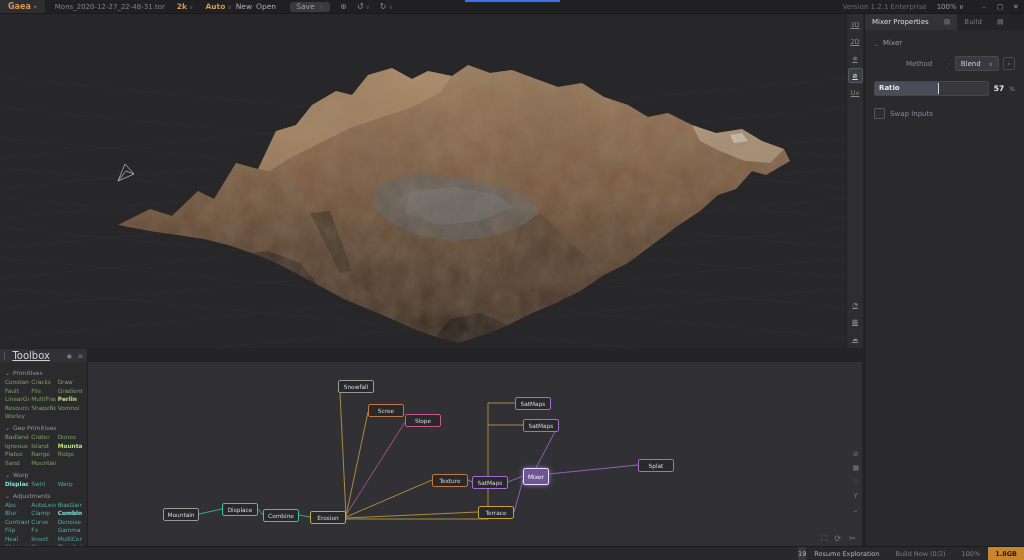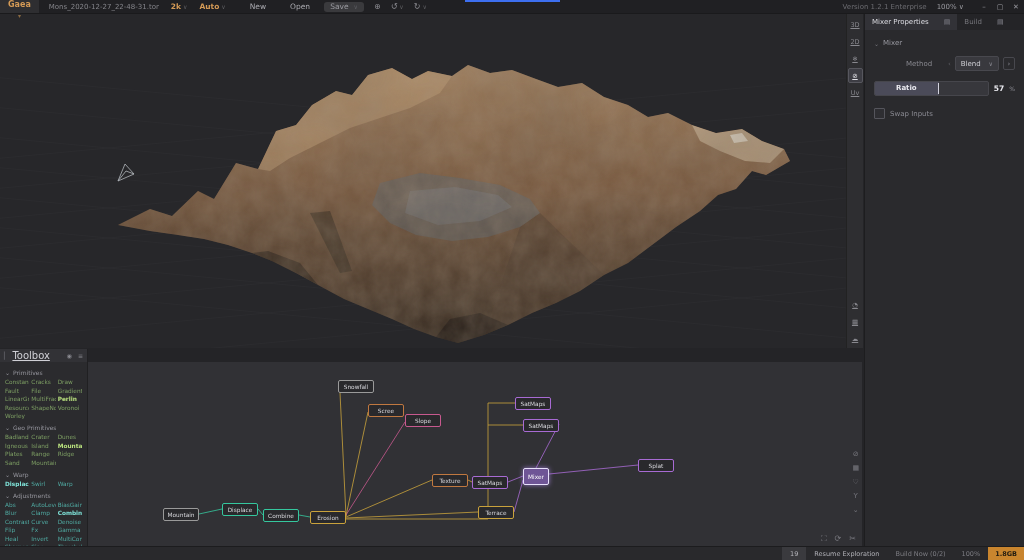--- a/index.html
+++ b/index.html
@@ -1,24 +1,24 @@
 <!DOCTYPE html>
 <html><head>
 <meta charset="utf-8">
 <style>
   html,body{margin:0;padding:0;background:#111;}
   #app{position:relative;width:1024px;height:560px;background:#242427;font-family:"DejaVu Sans",sans-serif;overflow:hidden;color:#ccc;-webkit-font-smoothing:antialiased;}
   
   #titlebar{position:absolute;top:0;left:0;width:1024px;height:13px;background:#202023;display:flex;align-items:center;font-size:8px;border-bottom:1px solid #1a1a1c;z-index:30;}
-  #logo{height:13px;background:#2e2e31;color:#d49a56;display:flex;align-items:center;padding:0 8px;font-weight:bold;gap:3px;flex-direction:column;}
+  #logo{height:13px;background:#2e2e31;color:#d49a56;display:flex;align-items:center;padding:0 8px;font-weight:bold;gap:3px;}
   #logo .caret{color:#8a6a42;font-size:6px;}
   .tb-file{color:#84848a;font-size:7px;margin-left:10px;}
   .tb-orange{color:#d49a56;font-size:7.5px;margin-left:12px;font-weight:bold;}
   .tb-caret{color:#5c5c60;font-size:6px;margin-left:2px;}
-  .tb-btn{color:#aaaab0;font-size:7.5px;margin-left:24px;}
+  .tb-btn{color:#aaaab0;font-size:7.5px;margin-left:4px;}
   .tb-save{margin-left:14px;background:#3a3a3d;border-radius:3px;height:10px;display:flex;align-items:center;padding:0 6px;color:#9a9aa0;gap:3px;font-size:7.5px;}
   .tb-ico{color:#8a8a90;font-size:8px;margin-left:10px;}
   #tb-right{margin-left:auto;display:flex;align-items:flex-start;}
   .tb-version{color:#6b6b70;font-size:7px;margin-right:10px;}
   .tb-zoom{color:#9a9aa0;font-size:7px;margin-right:12px;}
   .winbtn{width:16px;text-align:center;color:#9a9aa0;font-size:7px;}
   #accent-sliver{position:absolute;top:0;left:465px;width:95px;height:2px;background:#3d6ff0;z-index:40;}
   
   #viewport{position:absolute;top:13px;left:0;width:846px;height:335px;background:#28282b;overflow:hidden;}
   
@@ -38,21 +38,21 @@
   .prop-row{display:flex;align-items:center;margin-top:9px;gap:4px;}
   .prop-label{width:38px;color:#88888f;font-size:7px;flex:none;padding-left:32px;}
   .mini-arrow{color:#5e5e64;font-size:7px;}
   .dropdown{flex:1;height:13px;background:#39393e;border:1px solid #48484e;border-radius:2px;display:flex;align-items:center;padding:0 5px;font-size:7px;color:#cfcfd5;justify-content:space-between;}
   .dd-caret{color:#8a8a92;font-size:6px;}
   .side-btn{width:12px;height:13px;border:1px solid #48484e;border-radius:2px;display:flex;align-items:center;justify-content:center;color:#8a8a92;font-size:7px;box-sizing:border-box;}
   .slider-row{display:flex;align-items:center;margin-top:10px;gap:5px;}
   .slider{flex:1;height:13px;background:#37373c;border:1px solid #46464c;border-radius:2px;position:relative;overflow:hidden;}
   .slider-fill{position:absolute;left:0;top:0;bottom:0;background:#4b4b59;}
   .slider-cursor{position:absolute;top:1px;bottom:1px;width:1px;background:#d3d3de;}
-  .slider-label{position:absolute;left:21px;top:2px;font-size:7px;font-weight:bold;color:#e9e9ef;}
+  .slider-label{position:absolute;left:4px;top:2px;font-size:7px;font-weight:bold;color:#e9e9ef;}
   .slider-val{font-size:7.5px;color:#e9e9ef;font-weight:bold;}
   .slider-unit{font-size:6px;color:#8a8a92;}
   .check-row{display:flex;align-items:center;gap:5px;margin-top:12px;}
   .checkbox{width:9px;height:9px;border:1px solid #55555c;border-radius:1px;background:#2e2e32;}
   .check-label{font-size:7px;color:#8a8a92;}
   
   #toolbox{position:absolute;top:349px;left:0;width:88px;height:198px;background:#2b2b2e;border-right:1px solid #202022;box-sizing:border-box;z-index:5;}
   #toolbox-header{height:13px;background:#323236;display:flex;align-items:center;padding:0 4px;gap:3px;}
   #toolbox-header .handle{color:#6a6a70;font-size:7px;}
   #toolbox-header .tb-title{font-size:10px;color:#cfcfd5;flex:1;text-decoration:underline;}
@@ -74,21 +74,21 @@
   #graph-tools .gbookmark{font-size:6.5px;color:#b0b0b6;}
   #graph-tools .gicon{font-size:7px;}
   #graph-canvas{position:absolute;top:362px;left:88px;width:774px;height:185px;background:#313135;overflow:hidden;z-index:3;}
   #edges{position:absolute;top:0;left:0;}
   .gnode{position:absolute;box-sizing:border-box;border:1px solid #888;background:#29292c;border-radius:2px;display:flex;align-items:center;justify-content:center;font-size:5.8px;color:#d6d6db;z-index:2;}
   .gnode.selected{background:#6f5596;border-color:#e8e0fa;color:#fff;box-shadow:0 0 5px rgba(170,135,230,.8);}
   #graph-side{position:absolute;right:3px;top:88px;display:flex;flex-direction:column;gap:6px;align-items:center;color:#77777e;font-size:7px;z-index:4;}
   #graph-corner{position:absolute;right:6px;bottom:3px;display:flex;gap:8px;color:#77777e;font-size:8px;z-index:4;}
   
   #statusbar{position:absolute;bottom:0;left:0;width:1024px;height:13px;background:#29292c;border-top:1px solid #1c1c1e;display:flex;align-items:center;justify-content:flex-end;font-size:6.5px;z-index:10;}
-  .sb-badge{background:#3a3a3e;color:#b8b8be;padding:0 8px;height:13px;display:flex;align-items:center;margin-left:9px;}
+  .sb-badge{background:#3a3a3e;color:#b8b8be;padding:0 0;height:13px;display:flex;align-items:center;margin-left:9px;}
   .sb-seg{padding:0 8px;color:#b0b0b6;height:13px;display:flex;align-items:center;}
   .sb-dim{color:#7c7c82;}
   .sb-mem{background:#c9852e;color:#201a10;font-weight:bold;padding:0 7px;height:13px;display:flex;align-items:center;}
 </style>
 </head>
 <body>
 
 <div id="app">
   <div id="accent-sliver"></div>
 

